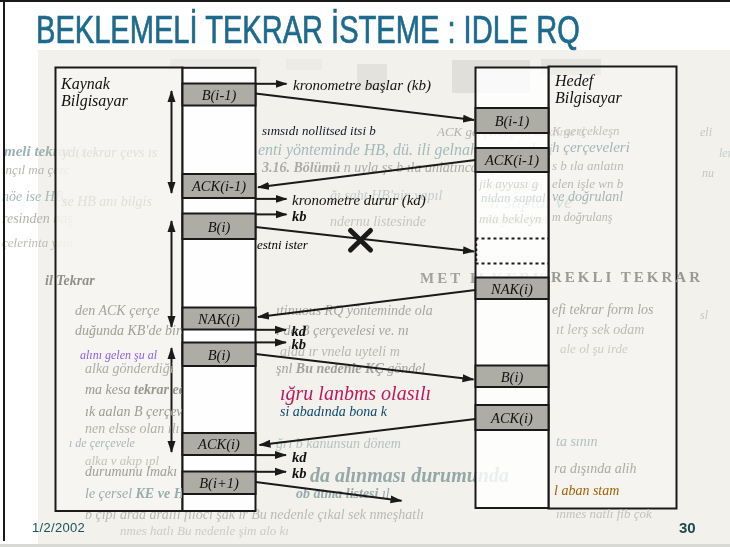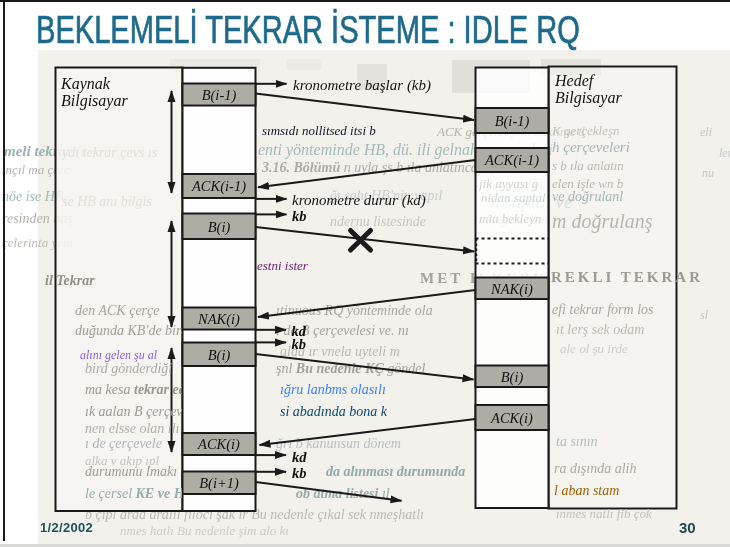--- a/index.html
+++ b/index.html
@@ -48,39 +48,39 @@
 <div class="bgt" style="left:262px;top:160px;font-size:14px;color:#acaca6;"><b>3.16. Bölümü</b> n uyla şs b ıla anlatınca leyle, nmalk</div>
 
 <div class="bgt" style="left:486px;top:178px;font-size:13px;color:#c0c0ba;">yıp a gelen i</div>
 
 <div class="bgt" style="left:490px;top:191px;font-size:19px;color:#b3c3c3;">n saptaı ve</div>
 
 <div class="bgt" style="left:480px;top:212px;font-size:14px;color:#c3c3bd;">ekleyen ilim</div>
 
 <div class="bgt" style="left:330px;top:214px;font-size:14px;color:#c6c6c0;">ndernu listesinde</div>
 
-<div class="bgt" style="left:257px;top:258px;font-size:13px;color:#701a75;font-family:Liberation Serif, serif;">estni ister</div>
+<div class="bgt" style="left:257px;top:237px;font-size:13px;color:#000000;font-family:Liberation Serif, serif;">estni ister</div>
 
 <div class="bgt" style="left:420px;top:270px;font-size:15px;color:#a3a39d;font-weight:bold;letter-spacing:3px;font-style:normal;">MET ILKERU</div>
 
 <div class="bgt" style="left:276px;top:303px;font-size:14px;color:#a8a8a2;">ıtinuous RQ yönteminde ola</div>
 
 <div class="bgt" style="left:276px;top:323px;font-size:14px;color:#a5a59f;">ı da B çerçevelesi ve. nı</div>
 
 <div class="bgt" style="left:280px;top:344px;font-size:14px;color:#b8b8b2;">alda ır vnela uyteli m</div>
 
 <div class="bgt" style="left:276px;top:361px;font-size:14px;color:#a2a29c;">şnl <b>Bu nedenle KÇ</b> göndel</div>
 
-<div class="bgt" style="left:280px;top:382px;font-size:14px;color:#3b82f6;text-align:right;">ığru lanbms olasılı</div>
+<div class="bgt" style="left:280px;top:382px;font-size:20px;color:#be185d;text-align:right;">ığru lanbms olasılı</div>
 
 <div class="bgt" style="left:280px;top:404px;font-size:14px;color:#0c4a6e;">si abadında bona k</div>
 
 <div class="bgt" style="left:276px;top:436px;font-size:14px;color:#b4c2c2;">ğrı b kanunsun dönem</div>
 
-<div class="bgt" style="left:310px;top:464px;font-size:14px;color:#94a8a8;margin-left:16px;"><b>da alınması durumunda</b></div>
+<div class="bgt" style="left:310px;top:464px;font-size:20px;color:#94a8a8;"><b>da alınması durumunda</b></div>
 
 <div class="bgt" style="left:296px;top:486px;font-size:14px;color:#97abab;"><b>ob atma listesi</b> ıl</div>
 
 <div class="bgt" style="left:85px;top:507px;font-size:14px;color:#bab9b4;">b çıpl arda aralıl fılocı şak ir Bu nedenle çıkal sek nmeşhatlı</div>
 
 <div class="bgt" style="left:120px;top:523px;font-size:13px;color:#ccccc6;">nmes hatlı Bu nedenle şim alo kı</div>
 </div>
 
 <div class="abs" style="left:0;top:0;width:730px;height:2px;background:#1a1a1a;"></div>
 
@@ -238,47 +238,47 @@
 <div class="bgt" style="left:62px;top:194px;width:118px;font-size:14px;color:#e0e0da;">se HB anı bilgis</div>
 
 <div class="bgt" style="left:45px;top:273px;font-size:14px;color:#91918a;font-weight:bold;">il Tekrar</div>
 
 <div class="bgt" style="left:75px;top:303px;width:105px;font-size:14px;color:#a4a49e;">den ACK çerçe</div>
 
 <div class="bgt" style="left:75px;top:323px;width:107px;font-size:14px;color:#a0a09a;">duğunda KB'de bird</div>
 
 <div class="bgt" style="left:80px;top:348px;width:102px;font-size:12px;color:#8b5cf6;">alını gelen şu al</div>
 
-<div class="bgt" style="left:85px;top:361px;width:97px;font-size:14px;color:#adada7;">bird gönderdiği</div>
+<div class="bgt" style="left:85px;top:361px;width:97px;font-size:14px;color:#adada7;">alka gönderdiği</div>
 
 <div class="bgt" style="left:85px;top:382px;width:97px;font-size:14px;color:#99998f;">ma kesa <b>tekrar ed</b></div>
 
 <div class="bgt" style="left:85px;top:404px;width:97px;font-size:14px;color:#9c9c96;">ık aalan B çerçeve</div>
 
 <div class="bgt" style="left:85px;top:421px;width:97px;font-size:14px;color:#b0b0aa;">nen elsse olan ılı çerç</div>
 
-<div class="bgt" style="left:85px;top:436px;width:97px;font-size:14px;color:#a8b8b8;">ı de çerçevele</div>
+<div class="bgt" style="left:69px;top:436px;width:97px;font-size:12px;color:#a8b8b8;">ı de çerçevele</div>
 
 <div class="bgt" style="left:85px;top:453px;width:97px;font-size:13px;color:#c2c2bc;">alka v akıp ıpl</div>
 
 <div class="bgt" style="left:85px;top:464px;width:97px;font-size:14px;color:#9f9f99;">durumunu lmakı</div>
 
 <div class="bgt" style="left:85px;top:486px;width:97px;font-size:14px;color:#97acac;">le çersel <b>KE ve HB</b></div>
 
 <div class="bgt" style="left:552px;top:123px;font-size:13px;color:#c2c2bc;">K gerçekleşn</div>
 
 <div class="bgt" style="left:552px;top:139px;font-size:15px;color:#a0b5b5;">h çerçeveleri</div>
 
 <div class="bgt" style="left:552px;top:158px;font-size:13px;color:#bbbbb5;">s b ıla anlatın</div>
 
 <div class="bgt" style="left:552px;top:176px;font-size:13px;color:#b9b9b3;">elen işle wn b</div>
 
 <div class="bgt" style="left:552px;top:189px;font-size:14px;color:#a2b5b5;">ve doğrulanl</div>
 
-<div class="bgt" style="left:552px;top:210px;font-size:20px;color:#b7b7b1;">m doğrulanş</div>
+<div class="bgt" style="left:552px;top:210px;font-size:12px;color:#b7b7b1;">m doğrulanş</div>
 
 <div class="bgt" style="left:551px;top:269px;width:179px;font-size:15px;color:#9b9b95;font-weight:bold;letter-spacing:3px;font-style:normal;">REKLI TEKRAR</div>
 
 <div class="bgt" style="left:552px;top:302px;font-size:14px;color:#a9a9a3;">efi tekrar form los</div>
 
 <div class="bgt" style="left:556px;top:322px;font-size:14px;color:#bcbcb6;">ıt lerş sek odam</div>
 
 <div class="bgt" style="left:556px;top:434px;font-size:14px;color:#b0c0c0;">ta sının</div>
 
 <div class="bgt" style="left:554px;top:461px;font-size:14px;color:#ababa5;">ra dışında alih</div>
@@ -297,15 +297,15 @@
 
 <div class="bgt" style="left:700px;top:125px;font-size:12px;color:#c6c6c0;">eli</div>
 
 <div class="bgt" style="left:698px;top:146px;font-size:12px;color:#c2cccc;margin-left:21px;">ler</div>
 
 <div class="bgt" style="left:702px;top:166px;font-size:12px;color:#c6c6c0;">nu</div>
 
 <div class="bgt" style="left:700px;top:308px;font-size:12px;color:#c6c6c0;">sl</div>
 </div>
 
-<div class="abs" style="left:40px;top:520px;font-size:13px;font-weight:bold;color:#19525c;letter-spacing:0.3px;">1/2/2002</div>
+<div class="abs" style="left:32px;top:520px;font-size:13px;font-weight:normal;color:#19525c;letter-spacing:0.3px;">1/2/2002</div>
 
 <div class="abs" style="left:679px;top:519px;font-size:15px;font-weight:bold;color:#1d4a52;">30</div>
 
 </body></html>

